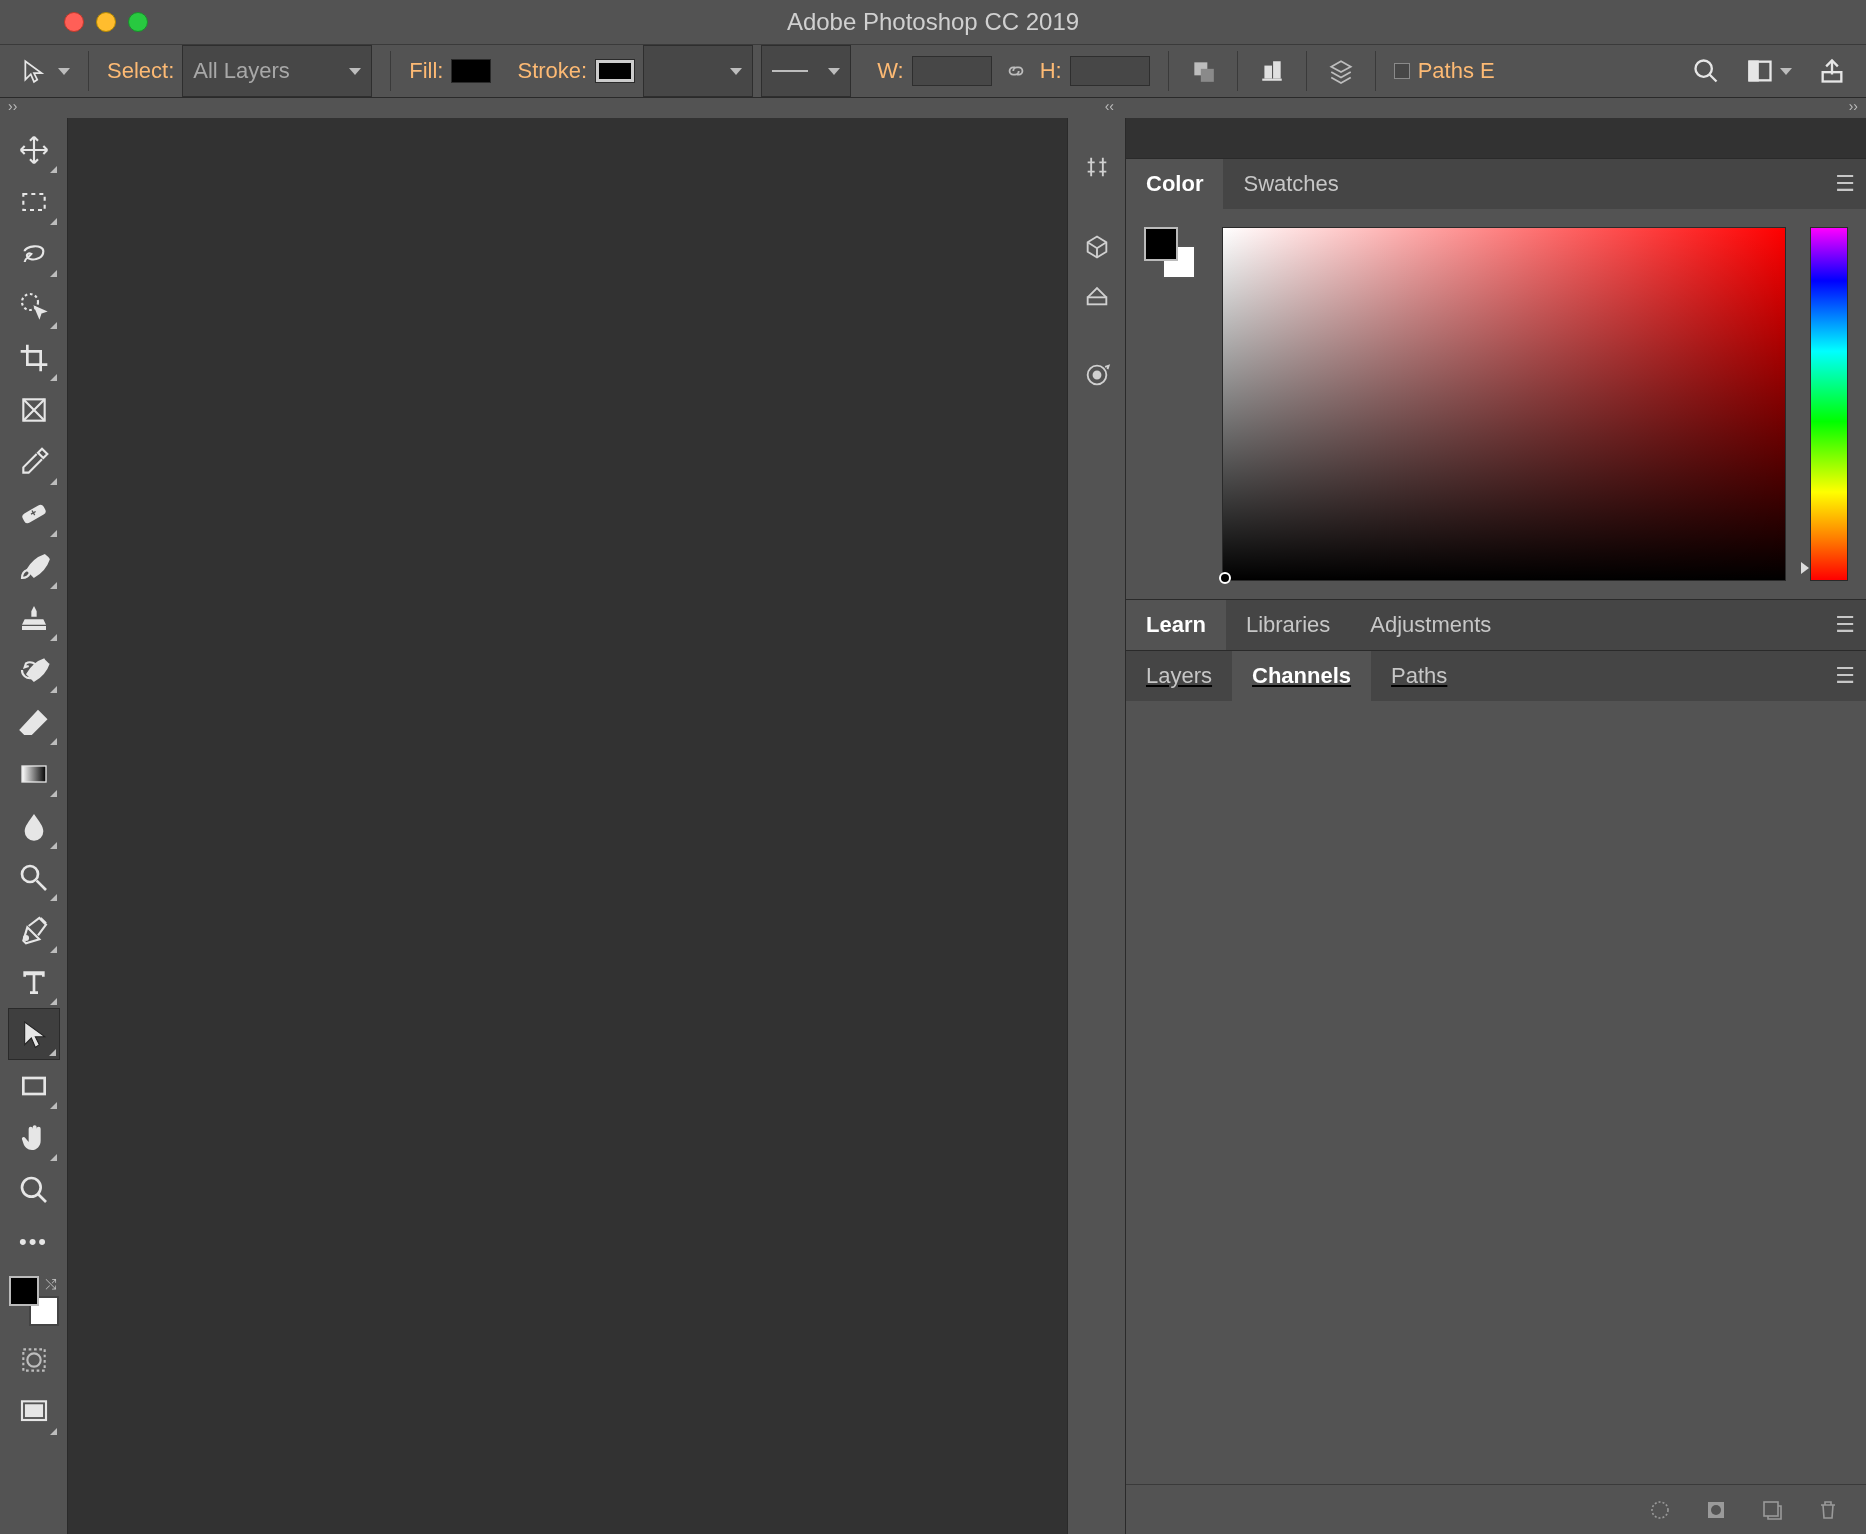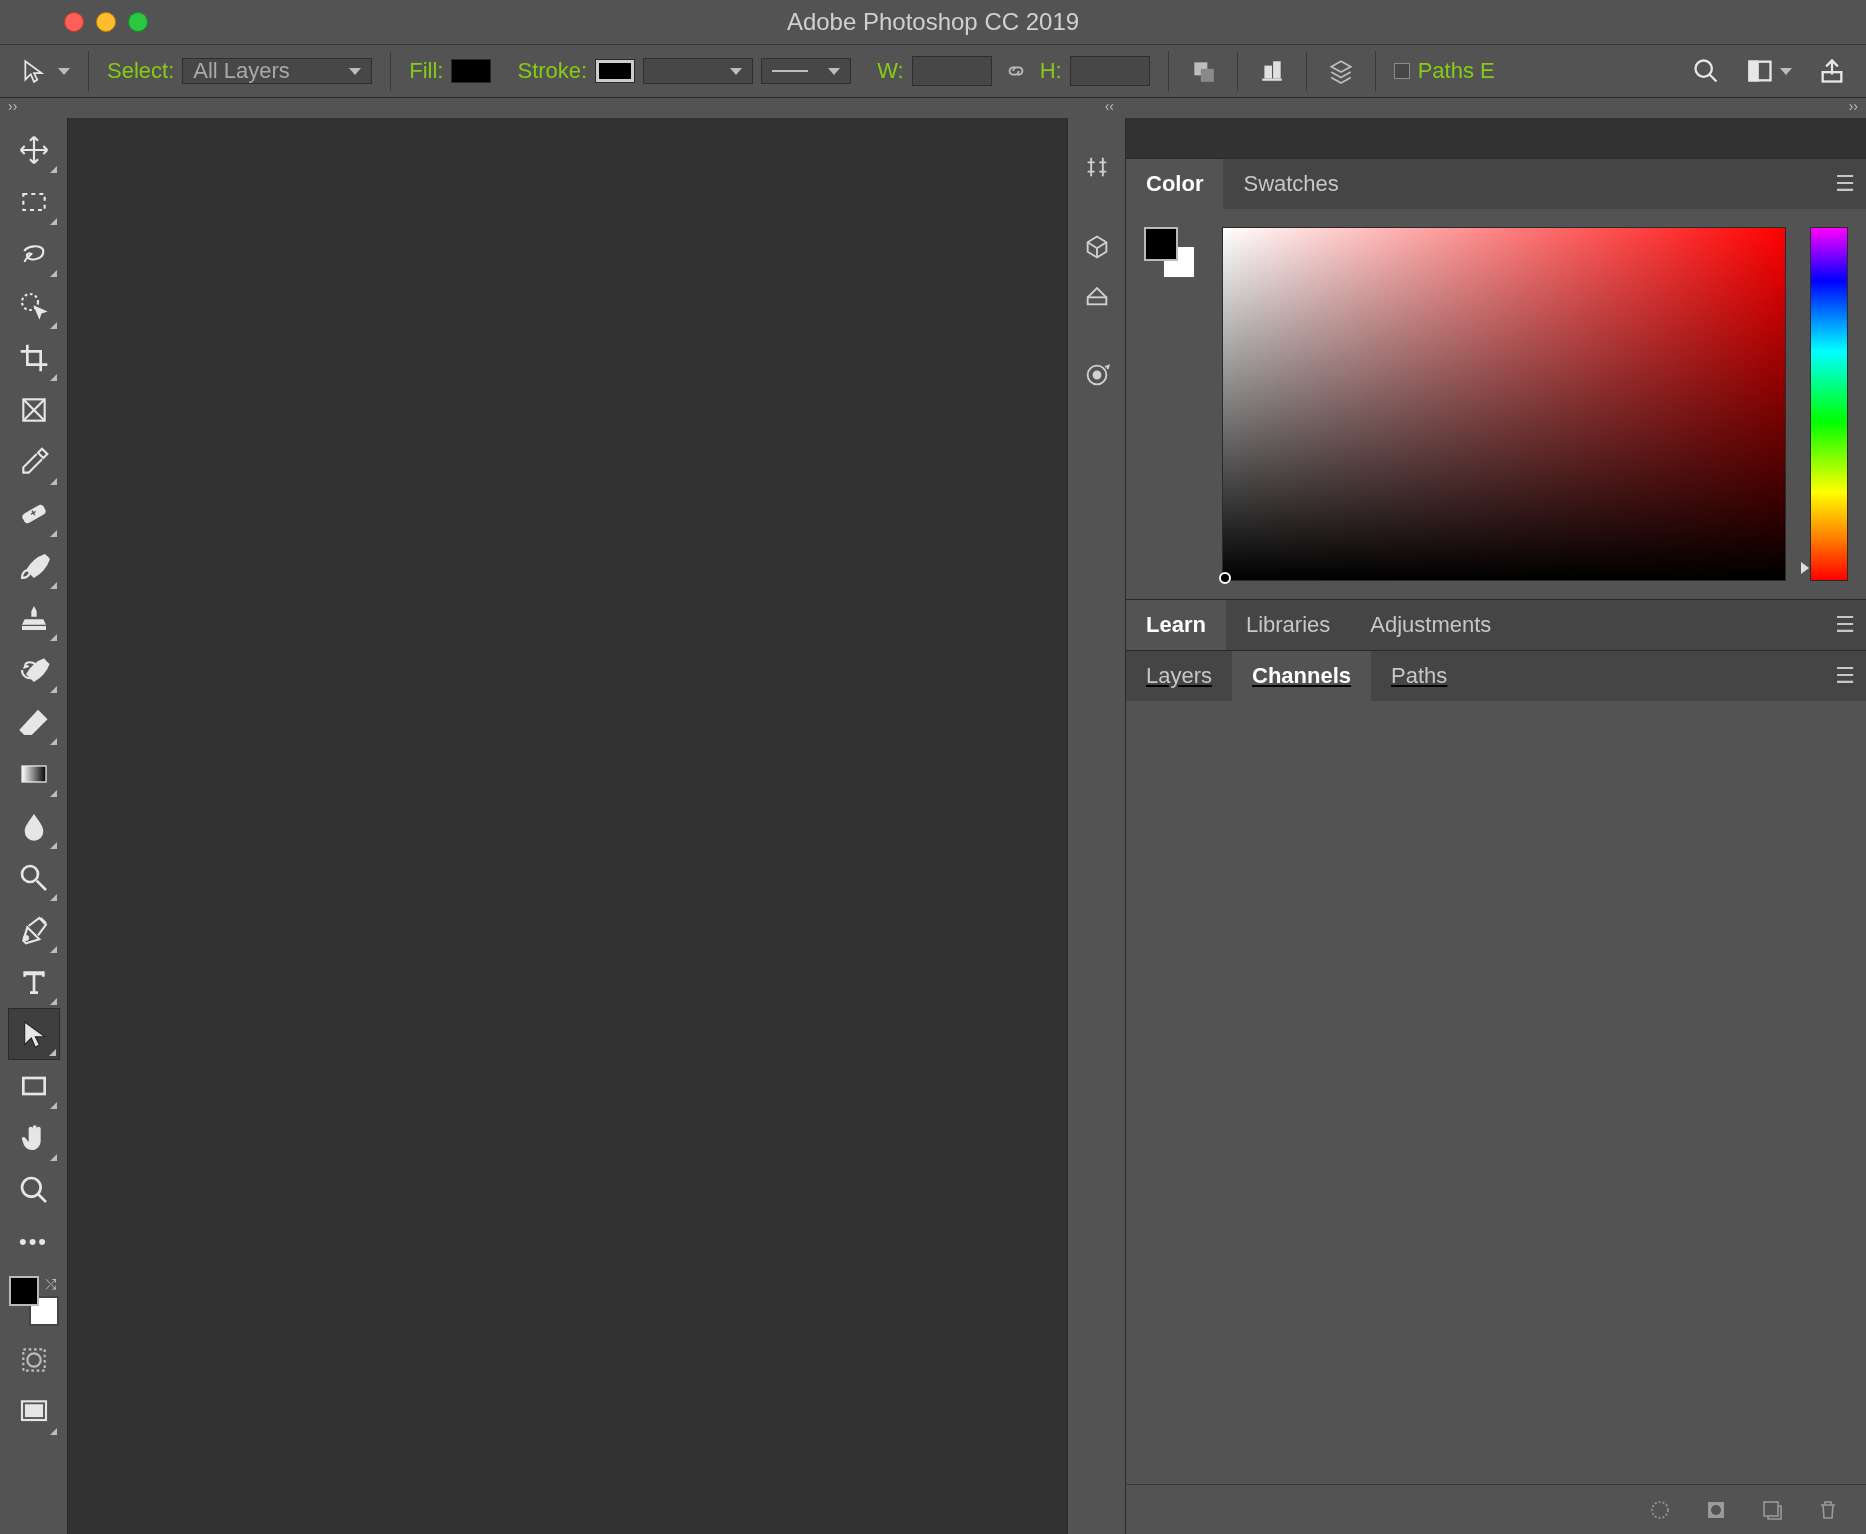--- a/index.html
+++ b/index.html
@@ -12,22 +12,22 @@
 .dot.red { background: #ff5f57; border: 1px solid #c0392b; }
 .dot.yellow { background: #ffbd2e; border: 1px solid #b58900; }
 .dot.green { background: #28c940; border: 1px solid #1a8d2c; }
 .title { position: absolute; left: 50%; transform: translateX(-50%); color: #d0d0d0; font-size: 24px; }
 
 
 .optionsbar { height: 54px; background: #535353; border-top: 1px solid #3a3a3a; border-bottom: 1px solid #2a2a2a; display: flex; align-items: center; padding: 0 10px; color: #c7c7c7; font-size: 22px; gap: 10px; }
 .optionsbar .group { display: flex; align-items: center; gap: 8px; padding: 0 8px; height: 100%; }
 .sep { width: 1px; height: 40px; background: #3a3a3a; }
 .opt-icon { width: 32px; height: 32px; display:flex; align-items:center; justify-content:center; }
-.opt-label { color: #84cc16; }
-.select-box { background: #474747; border: 1px solid #2e2e2e; height: 26px; display: flex; align-items: center; padding: 0 10px; gap: 20px; min-width: 150px; color: #a8a8a8; }
+.opt-label { color: #fdba74; }
+.select-box { background: #474747; border: 1px solid #2e2e2e; height: 52px; display: flex; align-items: center; padding: 0 10px; gap: 20px; min-width: 150px; color: #a8a8a8; }
 .swatch { width: 40px; height: 24px; border: 1px solid #2a2a2a; }
 .swatch.black { background: #000; }
 .swatch.stroke { background: #000; box-shadow: inset 0 0 0 3px #ccc; }
 .num-input { width: 80px; height: 30px; background: #474747; border: 1px solid #2e2e2e; }
 .caret { width: 0; height: 0; border-left: 6px solid transparent; border-right: 6px solid transparent; border-top: 7px solid #bdbdbd; }
 .checkbox { width:16px; height:16px; border:1px solid #8a8a8a; background:#474747; }
 
 
 .collapse-row { height: 20px; background:#535353; position:relative; }
 .collapse-row .arrs { position:absolute; color:#bdbdbd; font-size:14px; }

